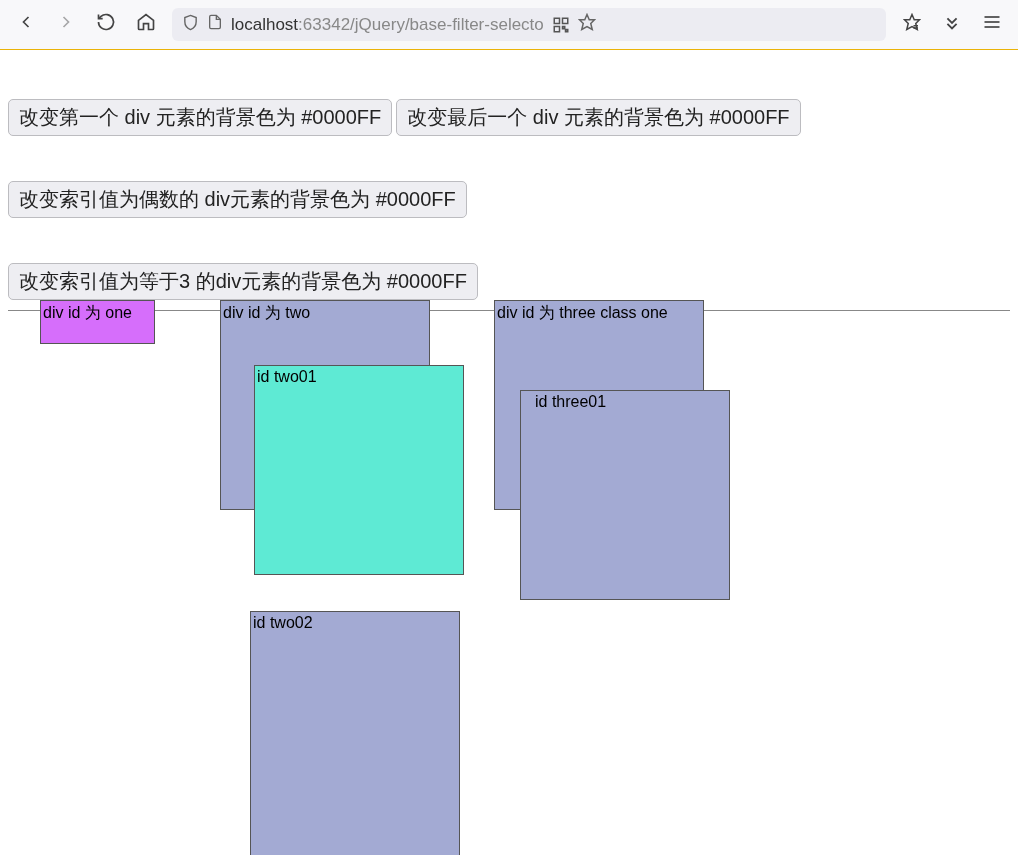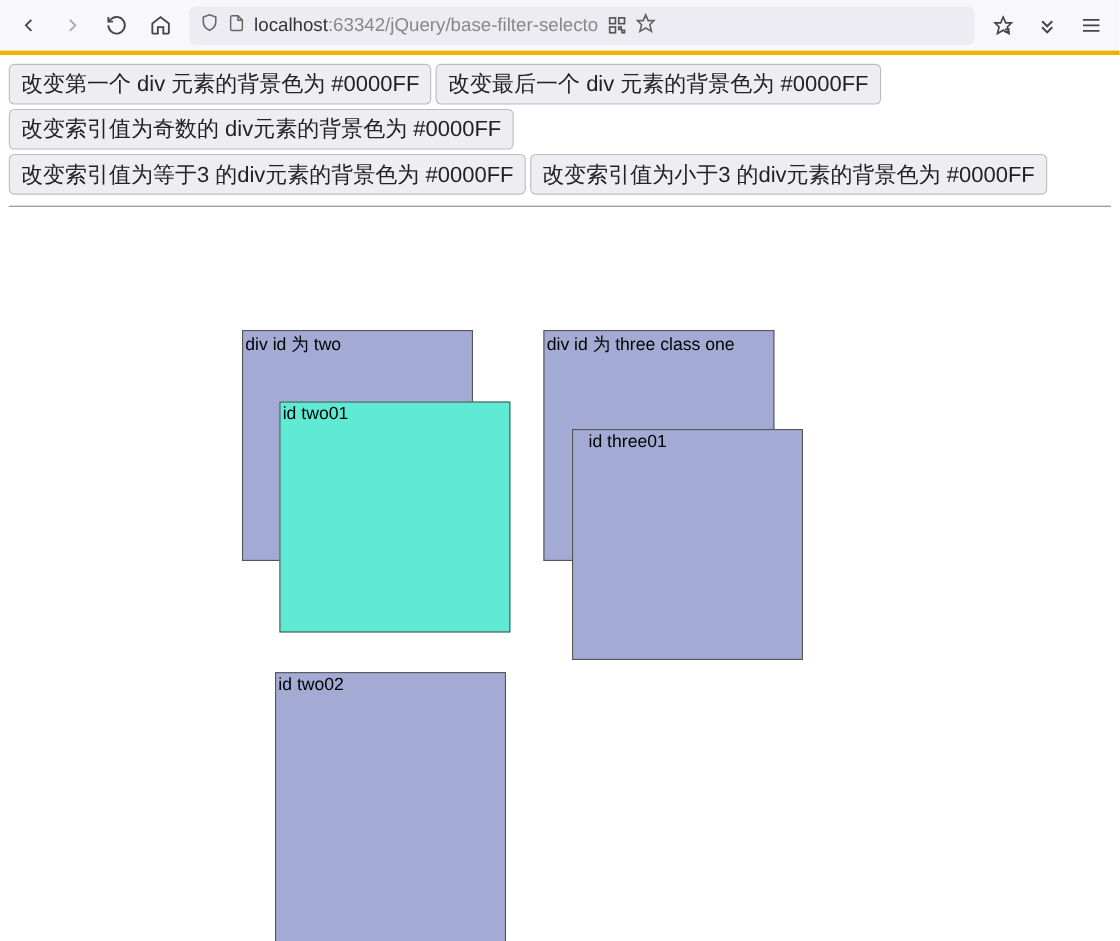--- a/index.html
+++ b/index.html
@@ -5,25 +5,24 @@
     * {
       box-sizing: border-box;
     }
     body {
       margin: 0;
       font-family: sans-serif;
       background: #fff;
     }
     .browser-chrome {
       display: flex;
-      align-items: center;
       gap: 12px;
       padding: 8px 12px;
       background: #f8f8fa;
-      border-bottom: 4px solid #eab308;
+      border-bottom: 1px solid #eab308;
       height: 50px;
     }
     .browser-chrome .nav-btn {
       display: flex;
       align-items: center;
       justify-content: center;
       width: 28px;
       height: 28px;
       color: #444;
     }
@@ -61,20 +60,21 @@
     }
     .ui-button {
       background: #eeeef2;
       border: 1px solid #bcbcc0;
       border-radius: 5px;
       padding: 4px 10px;
       font-size: 20px;
       cursor: pointer;
       color: #222;
       white-space: nowrap;
+      margin-top: 41px;
     }
     hr {
       border: none;
       border-top: 1px solid #888;
       margin: 10px 0 20px 0;
     }
     .div-box {
       border: 1px solid #555;
       position: absolute;
     }
@@ -223,28 +223,28 @@
       </svg>
   </div>
 </div>
 
 <div class="page-content">
   <div class="btn-row">
     <button class="ui-button">改变第一个 div 元素的背景色为 #0000FF</button>
     <button class="ui-button">改变最后一个 div 元素的背景色为 #0000FF</button>
   </div>
   <div class="btn-row">
-    <button class="ui-button">改变索引值为奇数的 div元素的背景色为 #0000FF</button>
+    <button class="ui-button">改变索引值为偶数的 div元素的背景色为 #0000FF</button>
   </div>
   <div class="btn-row">
     <button class="ui-button">改变索引值为等于3 的div元素的背景色为 #0000FF</button>
-    <button class="ui-button">改变索引值为小于3 的div元素的背景色为 #0000FF</button>
   </div>
   <hr>
 </div>
 
 <div class="abs-stage">
+  <div class="div-box div-one">div id 为 one</div>
   <div class="div-box div-two">div id 为 two</div>
   <div class="div-box div-two01">id two01</div>
   <div class="div-box div-three">div id 为 three class one</div>
   <div class="div-box div-three01">id three01</div>
   <div class="div-box div-two02">id two02</div>
 </div>
 
 </body></html>

